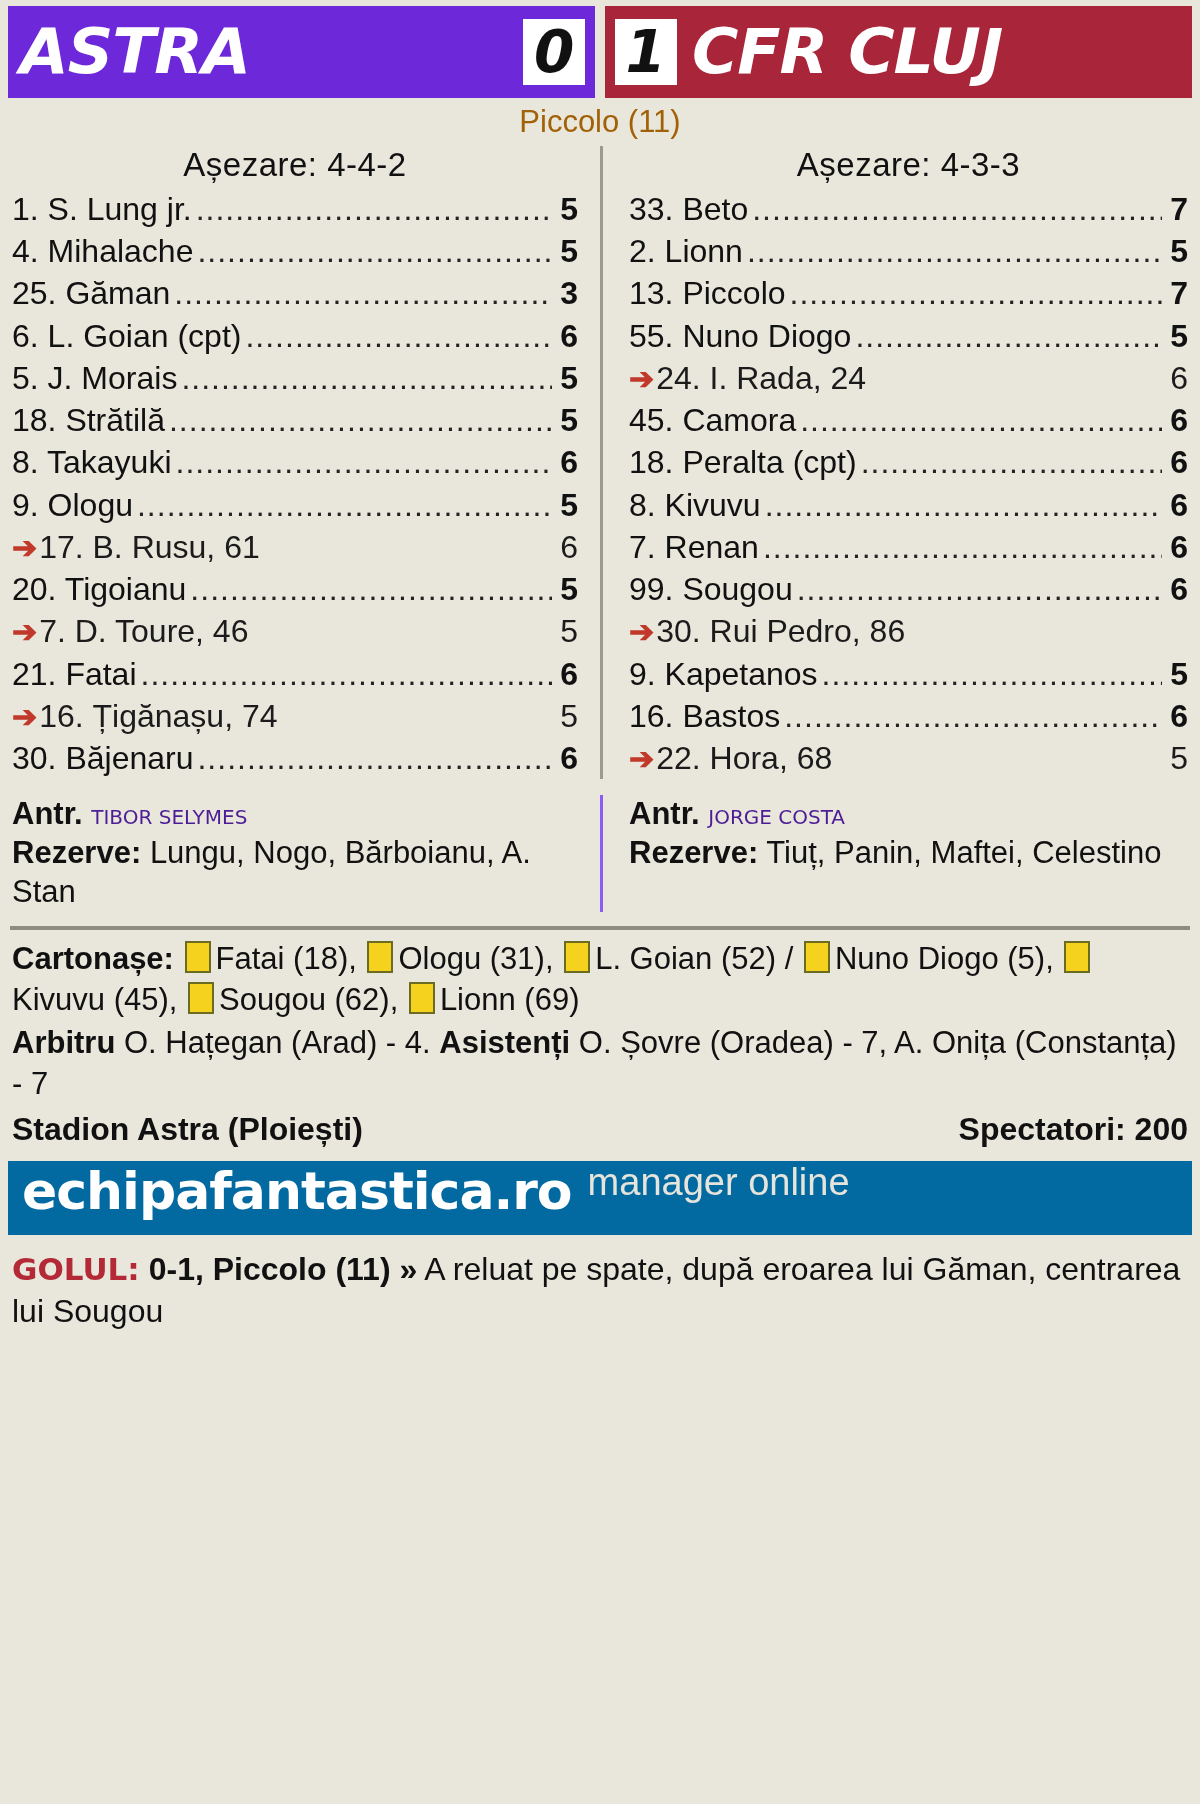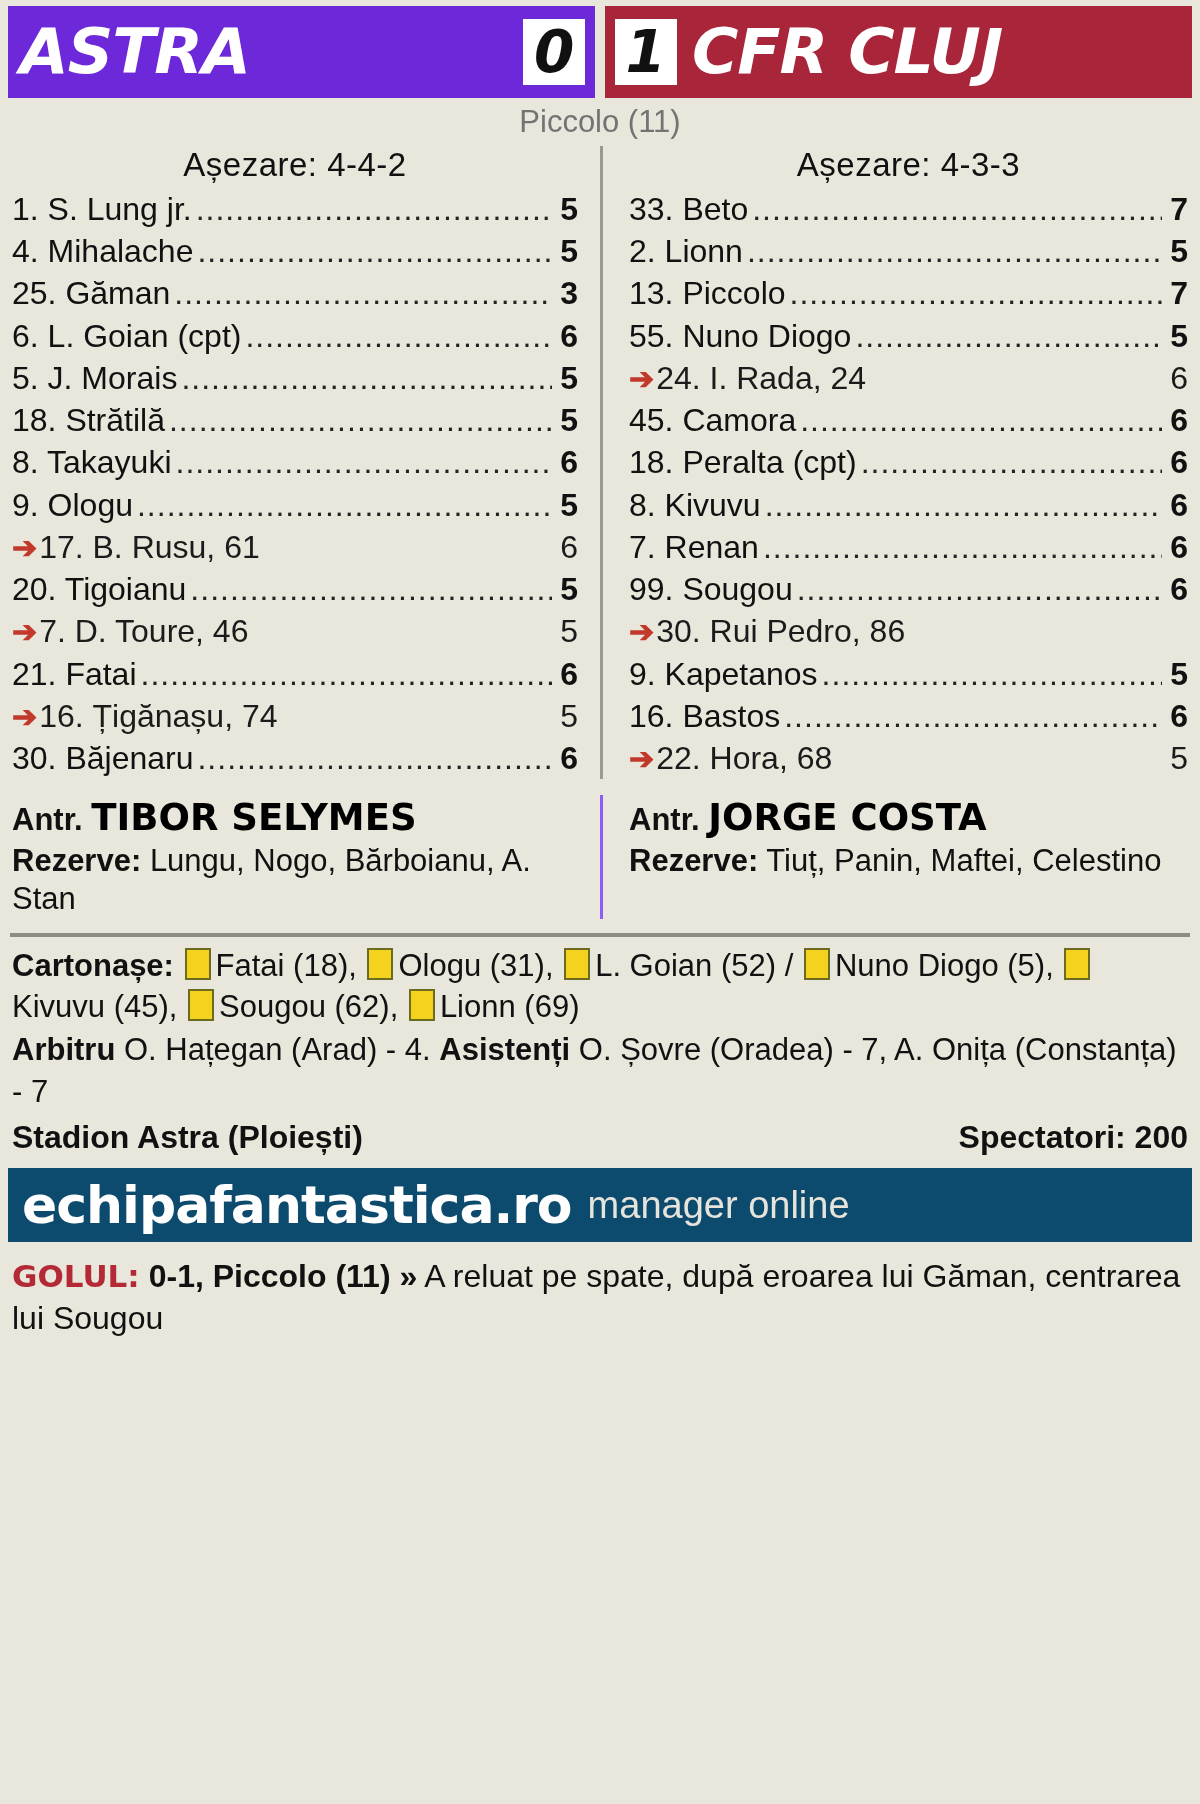--- a/index.html
+++ b/index.html
@@ -71,21 +71,21 @@
     line-height: 1;
   }
   .gap-divider {
     width: 10px;
     background: #e9e7dc;
   }
 
   .scorers {
     text-align: center;
     font-size: 31px;
-    color: #737373;
+    color: #a16207;
     padding: 6px 0 2px 0;
   }
 
   
   .lineups {
     display: flex;
     padding: 4px 12px 0 12px;
     position: relative;
   }
   .col {
@@ -139,24 +139,24 @@
   .staff {
     display: flex;
     padding: 16px 12px 0 12px;
   }
   .staffcol { width: 50%; box-sizing: border-box; }
   .staffcol.left { padding-right: 22px; }
   .staffcol.right { padding-left: 26px; border-left: 3px solid #8b5cf6; }
   .coach-line { font-size: 31px; line-height: 1.25; }
   .coach-label { font-weight: bold; }
   .coach-name {
-    color: #000000;
+    color: #4c1d95;
     font-family: "DejaVu Sans", sans-serif;
-    font-weight: bold;
-    font-size: 37px;
+    font-weight: normal;
+    font-size: 20px;
     letter-spacing: 0px;
   }
   .res-line { font-size: 31px; line-height: 1.25; }
   .res-label { font-weight: bold; }
 
   .hr-thick {
     border-top: 4px solid #8d8d83;
     margin: 14px 10px 0 10px;
   }
 
@@ -180,25 +180,24 @@
   .stadium-row {
     display: flex;
     justify-content: space-between;
     font-weight: bold;
     font-size: 32px;
     padding-top: 2px;
   }
 
   
   .brandbar {
-    background: #0c4a6e;
+    background: #0369a1;
     margin: 10px 8px 0 8px;
     height: 74px;
     display: flex;
-    align-items: center;
     padding-left: 14px;
   }
   .brand-main {
     font-family: "DejaVu Sans", sans-serif;
     font-weight: bold;
     font-size: 52px;
     color: #ffffff;
     letter-spacing: -1px;
   }
   .brand-sub {

